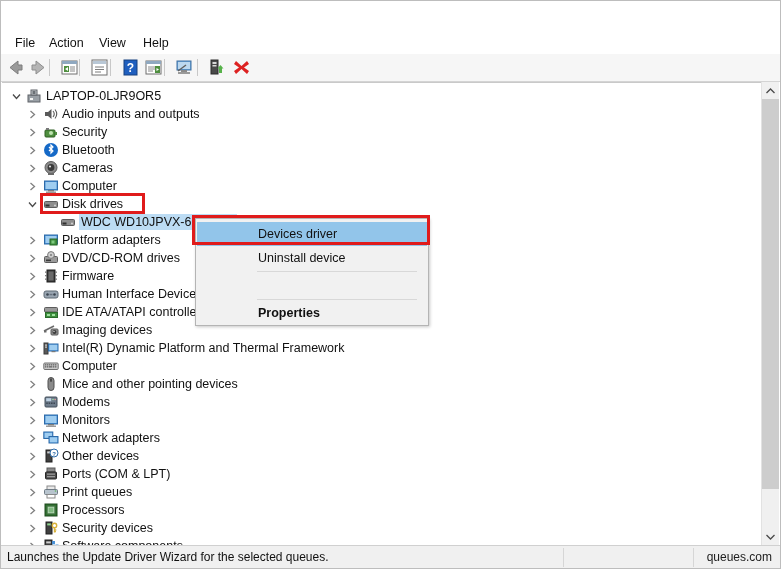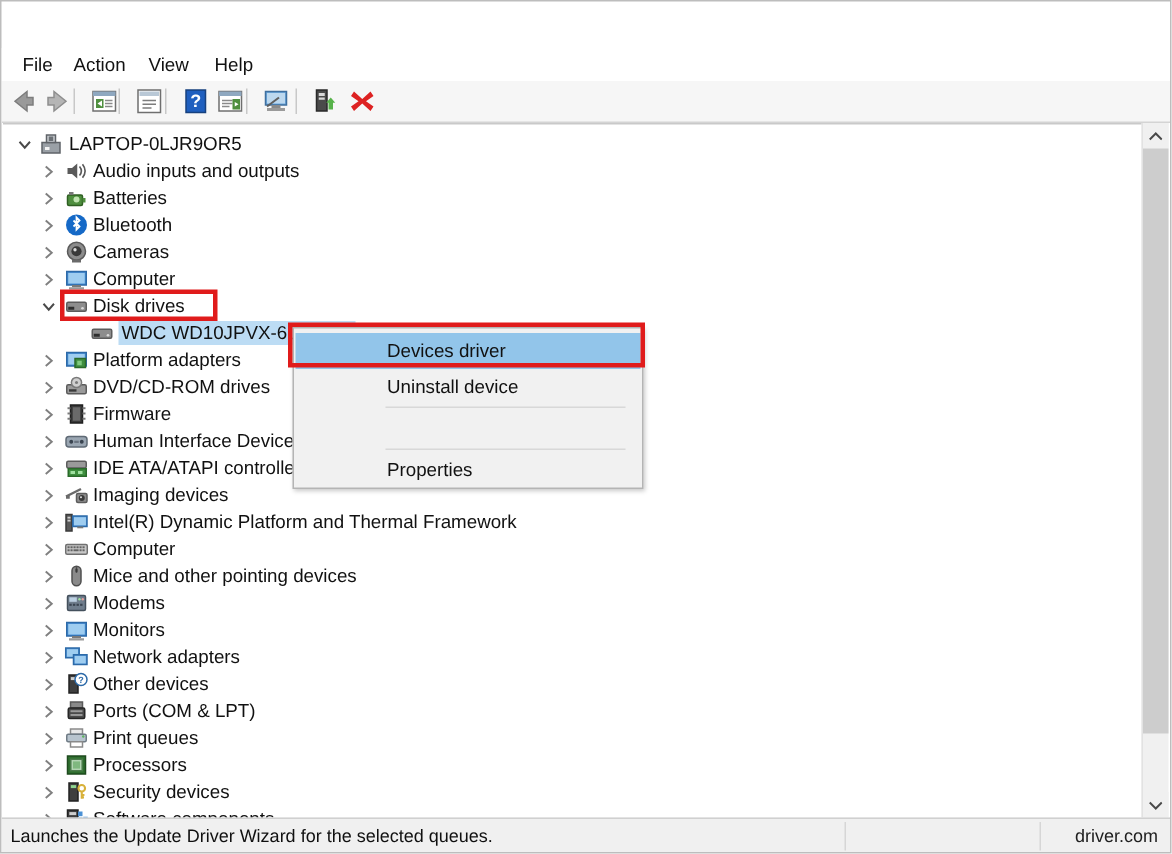--- a/index.html
+++ b/index.html
@@ -49,21 +49,21 @@
   .sb-arrow.up{top:0;} .sb-arrow.down{bottom:0;}
   .sb-arrow svg{position:absolute;left:4px;top:6px;}
   .sb-thumb{position:absolute;left:0;top:17px;width:17px;height:390px;background:#cdcdcd;}
 
   
   .ctxmenu{position:absolute;left:194px;top:216px;width:232px;height:106px;
     background:#f1f1f1;border:1px solid #b4b4b4;box-shadow:1px 1px 3px rgba(0,0,0,.22);}
   .ctx-item{position:absolute;left:1px;width:230px;height:24px;font-size:12.5px;color:#111;
     line-height:24px;padding-left:61px;box-sizing:border-box;cursor:default;}
   .ctx-item.hl{background:#92c5ea;}
-  .ctx-item.bold{font-weight:normal;}
+  .ctx-item.bold{font-weight:bold;}
   .ctx-sep{position:absolute;left:61px;width:160px;height:1px;background:#d8d8d8;}
   .ctx-redbox{position:absolute;left:191px;top:213px;width:238px;height:30px;
     border:3px solid #e01b1b;box-sizing:border-box;}
 
   
   .status{position:absolute;left:0;bottom:0;width:779px;height:22px;background:#f0f0f0;
     border-top:1px solid #d0d0d0;}
   .status-txt{position:absolute;left:6px;top:4px;font-size:12px;color:#101010;white-space:nowrap;}
   .status-sep{position:absolute;top:2px;width:1px;height:19px;background:#d6d6d6;}
   .status-wm{position:absolute;right:8px;top:4px;font-size:12px;color:#202020;}
@@ -206,21 +206,21 @@
           </svg>
       </span>
       <span class="ico" style="left:41px">
         <svg width="16" height="16" viewBox="0 0 16 16">
           <rect x="2" y="6" width="10" height="7" rx="1" fill="#4f8f3f" stroke="#2f5f22"></rect>
           <rect x="12" y="8" width="2" height="3" fill="#4f8f3f"></rect>
           <rect x="3" y="4" width="3" height="2" fill="#777"></rect>
           <circle cx="8" cy="9" r="2" fill="#bfe3b0"></circle>
         </svg>
       </span>
-      <span class="lbl" style="left:60px">Batteries</span>
+      <span class="lbl" style="left:60px">Security</span>
     </div>
 
     <div class="row" style="top:58px">
       <span class="chev" style="left:22px">
         <svg width="9" height="9" viewBox="0 0 9 9">
             <path d="M2.5 1 L6.5 4.5 L2.5 8" fill="none" stroke="#808080" stroke-width="1.3"></path>
           </svg>
       </span>
       <span class="ico" style="left:41px">
         <svg width="16" height="16" viewBox="0 0 16 16">
@@ -639,16 +639,16 @@
       <svg width="9" height="6" viewBox="0 0 9 6">
           <path d="M0.5 1 L4.5 5 L8.5 1" fill="none" stroke="#4a4a4a" stroke-width="1.3"></path>
         </svg>
     </div>
   </div>
 
   <div class="status">
     <span class="status-txt">Launches the Update Driver Wizard for the selected queues.</span>
     <span class="status-sep" style="left:562px"></span>
     <span class="status-sep" style="left:692px"></span>
-    <span class="status-wm">driver.com</span>
+    <span class="status-wm">queues.com</span>
   </div>
 
 </div>
 
 </body></html>

